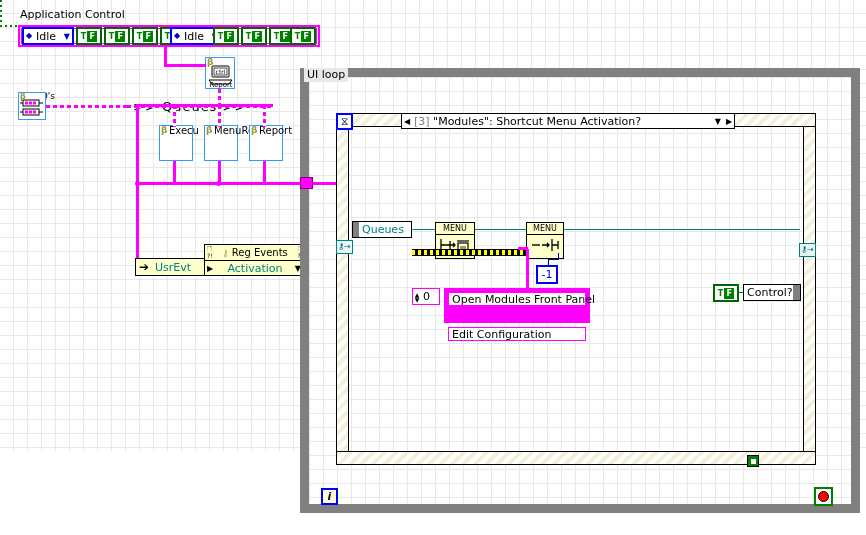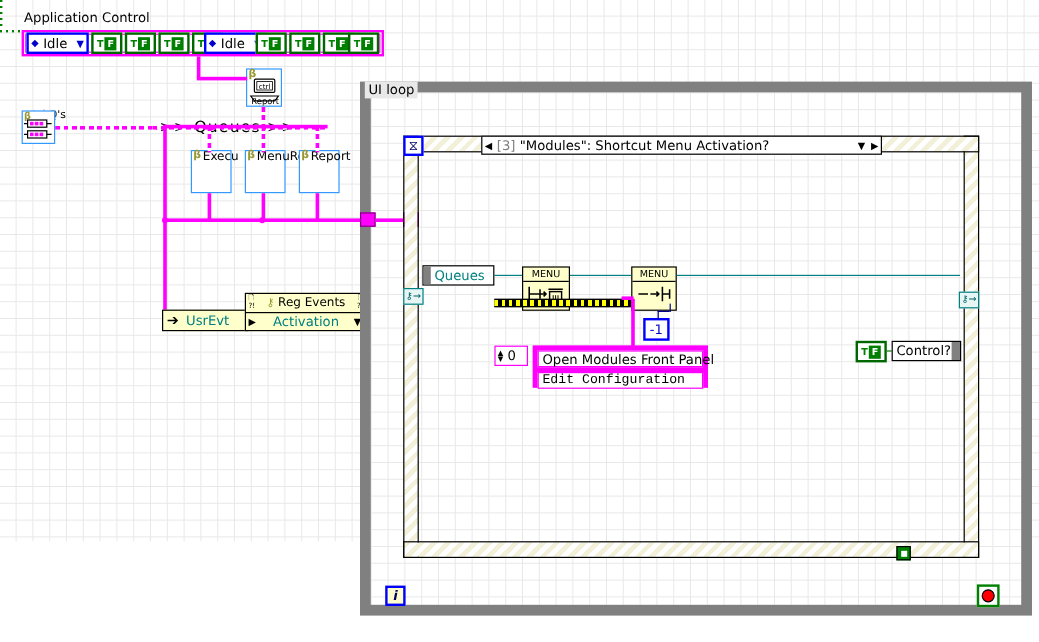--- a/index.html
+++ b/index.html
@@ -398,21 +398,21 @@
 
   <div class="abs" id="idxconst">
     <span class="spin">
         <span>▲</span>
         <span>▼</span>
       </span>
     <span class="v">0</span>
   </div>
   <div class="abs" id="strarr">
     <div class="cell">Open Modules Front Panel</div>
-    <div class="cell" style="margin-top:4px;font-family:Liberation Mono, monospace;">Edit Configuration</div>
+    <div class="cell" style="margin-top:21px;">Edit Configuration</div>
   </div>
 
   <div class="abs boolbox" id="discard-bool">
     <span class="bool-t">T</span>
     <span class="bool-f">F</span>
   </div>
   <div class="wh" style="left:739px;top:292px;width:6px;background:#008000;height:1px;"></div>
   <div class="abs" id="discard">
     <span class="txt">Control?</span>
     <span class="bar"></span>

